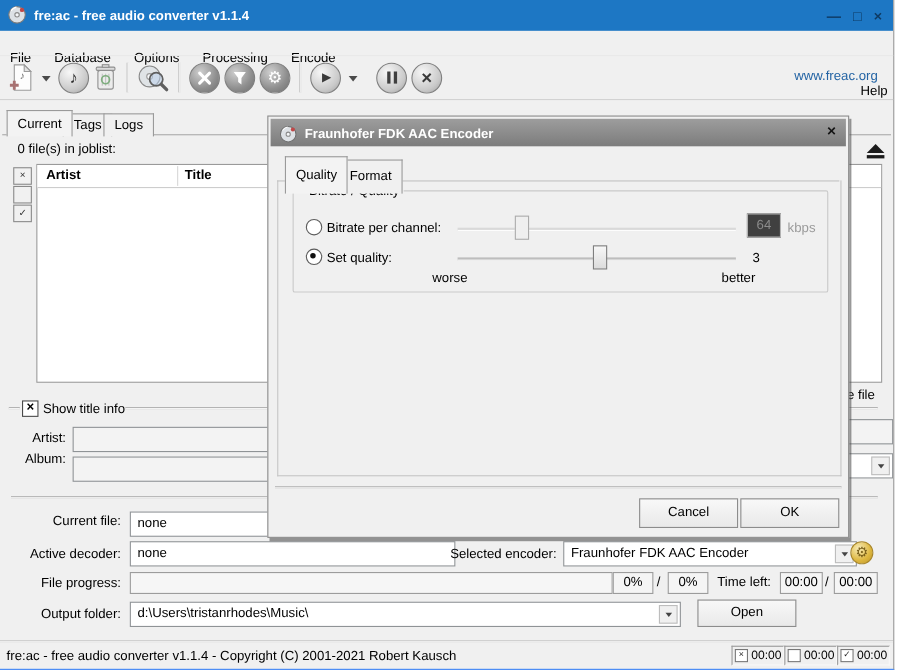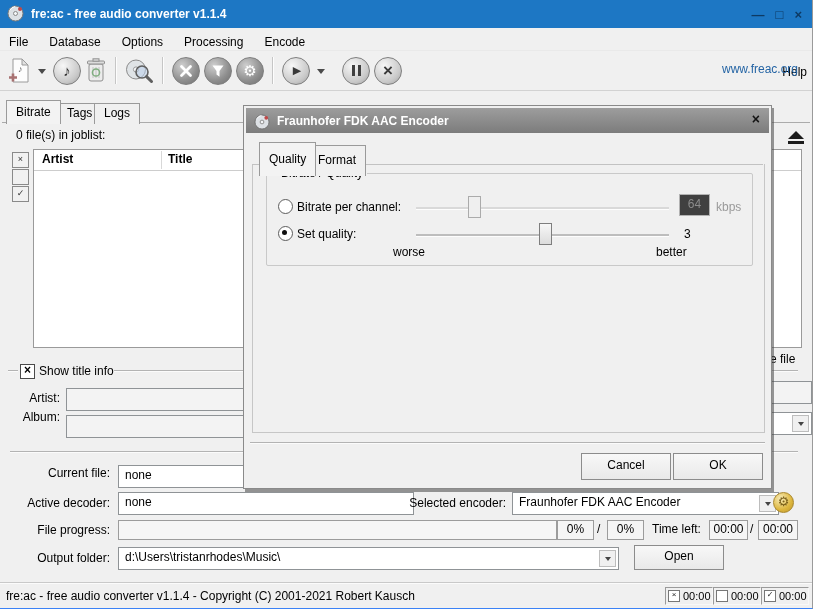--- a/index.html
+++ b/index.html
@@ -6,21 +6,21 @@
   body{width:818px;height:609px;font-family:"Liberation Sans",sans-serif;font-size:12px;color:#000;}
   #window{position:absolute;left:0;top:0;width:812px;height:608px;background:#f0f0f0;border-right:1px solid #9a9a9a;border-bottom:1px solid #3b82f6;overflow:hidden;}
   .abs{position:absolute;}
   
   .titlebar{position:absolute;left:0;top:0;width:100%;height:28px;background:#1d77c4;color:#fff;display:flex;align-items:center;}
   .titlebar .ttext{margin-left:31px;font-weight:bold;}
   .winbtns{position:absolute;right:10px;top:0;height:28px;display:flex;gap:11px;align-items:center;color:#0e3a63;font-weight:bold;}
   .winbtns span{cursor:default;font-size:13px;}
   .appicon{position:absolute;left:7px;top:5px;}
   
-  .menubar{position:absolute;left:0;top:31px;width:100%;height:22px;display:flex;align-items:center;padding-left:7px;gap:17px;}
+  .menubar{position:absolute;left:0;top:41px;width:100%;height:22px;display:flex;align-items:center;padding-left:7px;gap:17px;}
   .menubar .mitem{padding:1px 2px;}
   .menu-help{position:absolute;right:10px;top:0;}
   
   .toolbar{position:absolute;left:0;top:50px;width:100%;height:39px;border-top:1px solid #e9e9e9;border-bottom:1px solid #d2d2d2;display:flex;align-items:center;padding-left:5px;}
   .tbtn{display:flex;align-items:center;justify-content:center;margin:0 2px;}
   .tsep{width:1px;height:27px;background:#c6c6c6;border-right:1px solid #fdfdfd;margin:0 6px;}
   .cir{width:26px;height:26px;border-radius:50%;border:1px solid #7f7f7f;background:radial-gradient(circle at 35% 30%, #f7f7f7, #c9c9c9 65%, #9d9d9d);display:flex;align-items:center;justify-content:center;}
   .cir.dark{background:radial-gradient(circle at 35% 30%, #cfcfcf, #8e8e8e 60%, #6e6e6e);}
   .ddarrow{width:0;height:0;border:4px solid transparent;border-top:5px solid #4a4a4a;margin:6px 3px 0 3px;}
   .pbars{display:flex;gap:3px;}
@@ -182,21 +182,21 @@
     </span>
     <span class="tbtn">
       <span class="cir">
           <span style="color:#3a3a3a;font-size:17px;font-weight:bold;line-height:17px;">×</span>
         </span>
     </span>
   </div>
   <a class="weblink">www.freac.org</a>
 
   <div class="tabline"></div>
-  <div class="tab active" style="left:6px;top:100px;">Bitrate</div>
+  <div class="tab active" style="left:6px;top:100px;">Current</div>
   <div class="tab" style="left:57px;top:103px;">Tags</div>
   <div class="tab" style="left:94px;top:103px;">Logs</div>
 
   <div class="countline">0 file(s) in joblist:</div>
 
   <div class="eject">
     <span class="tri"></span>
     <span class="bar"></span>
   </div>
 

